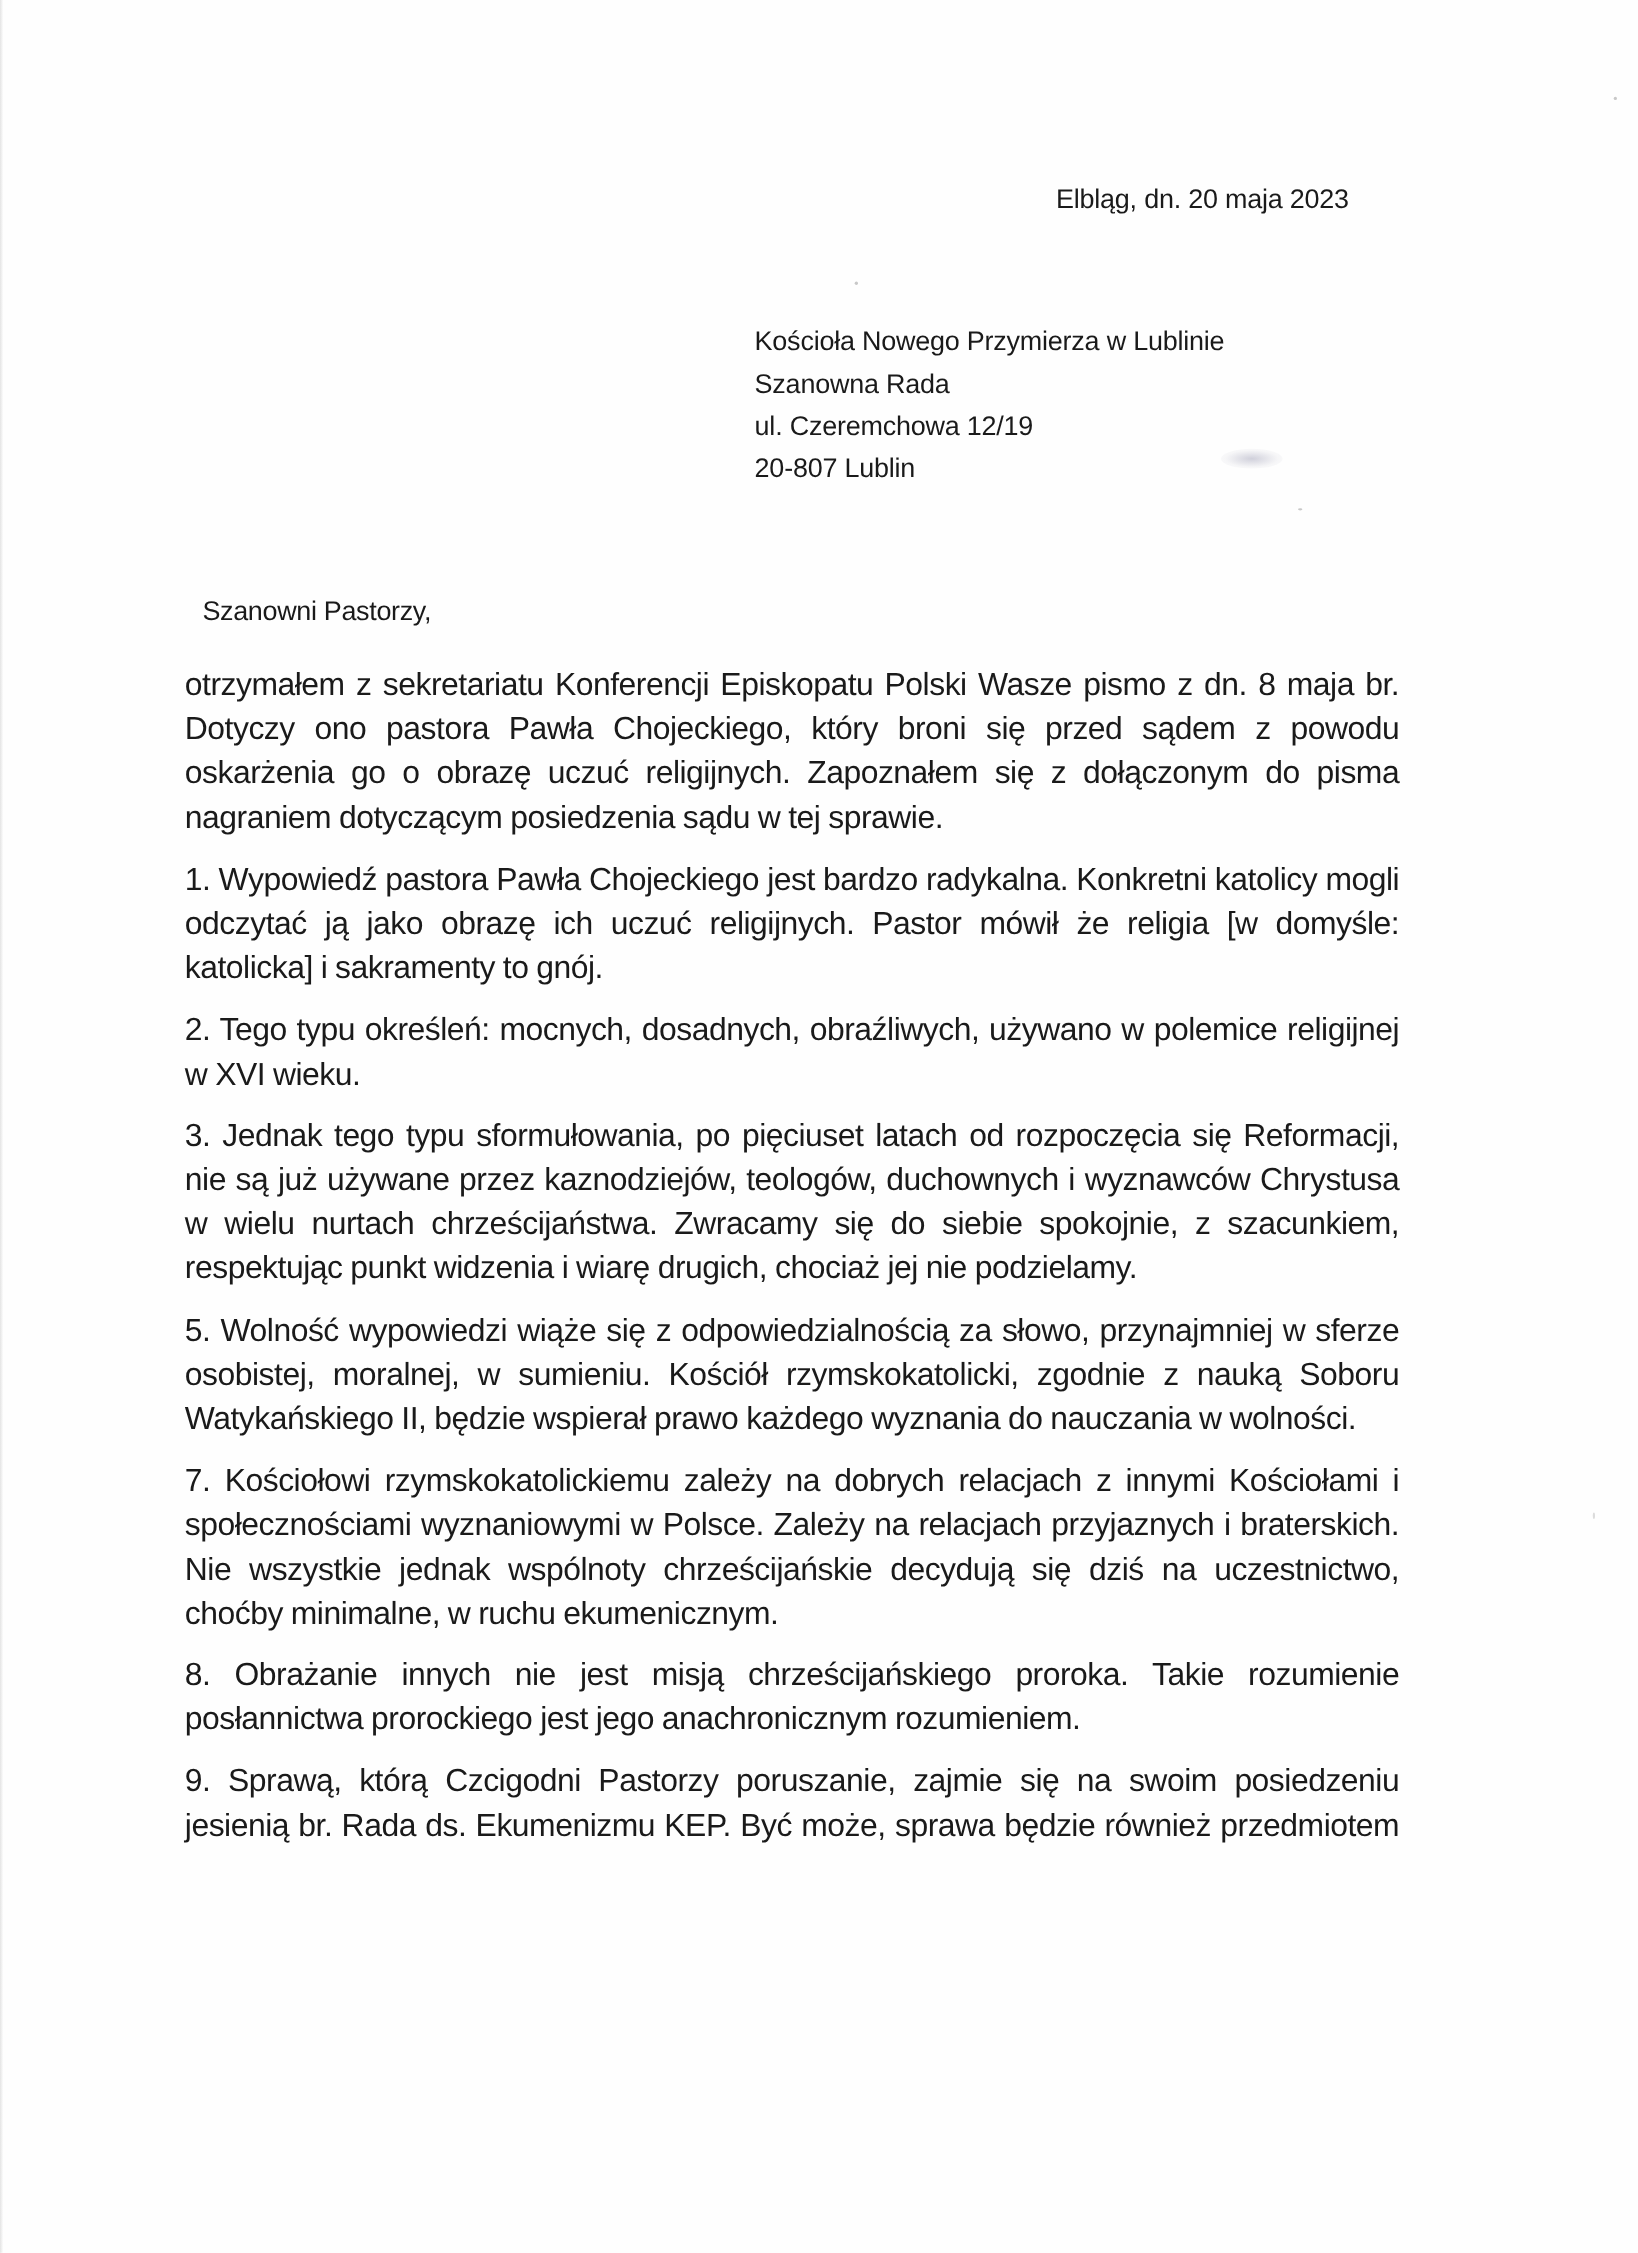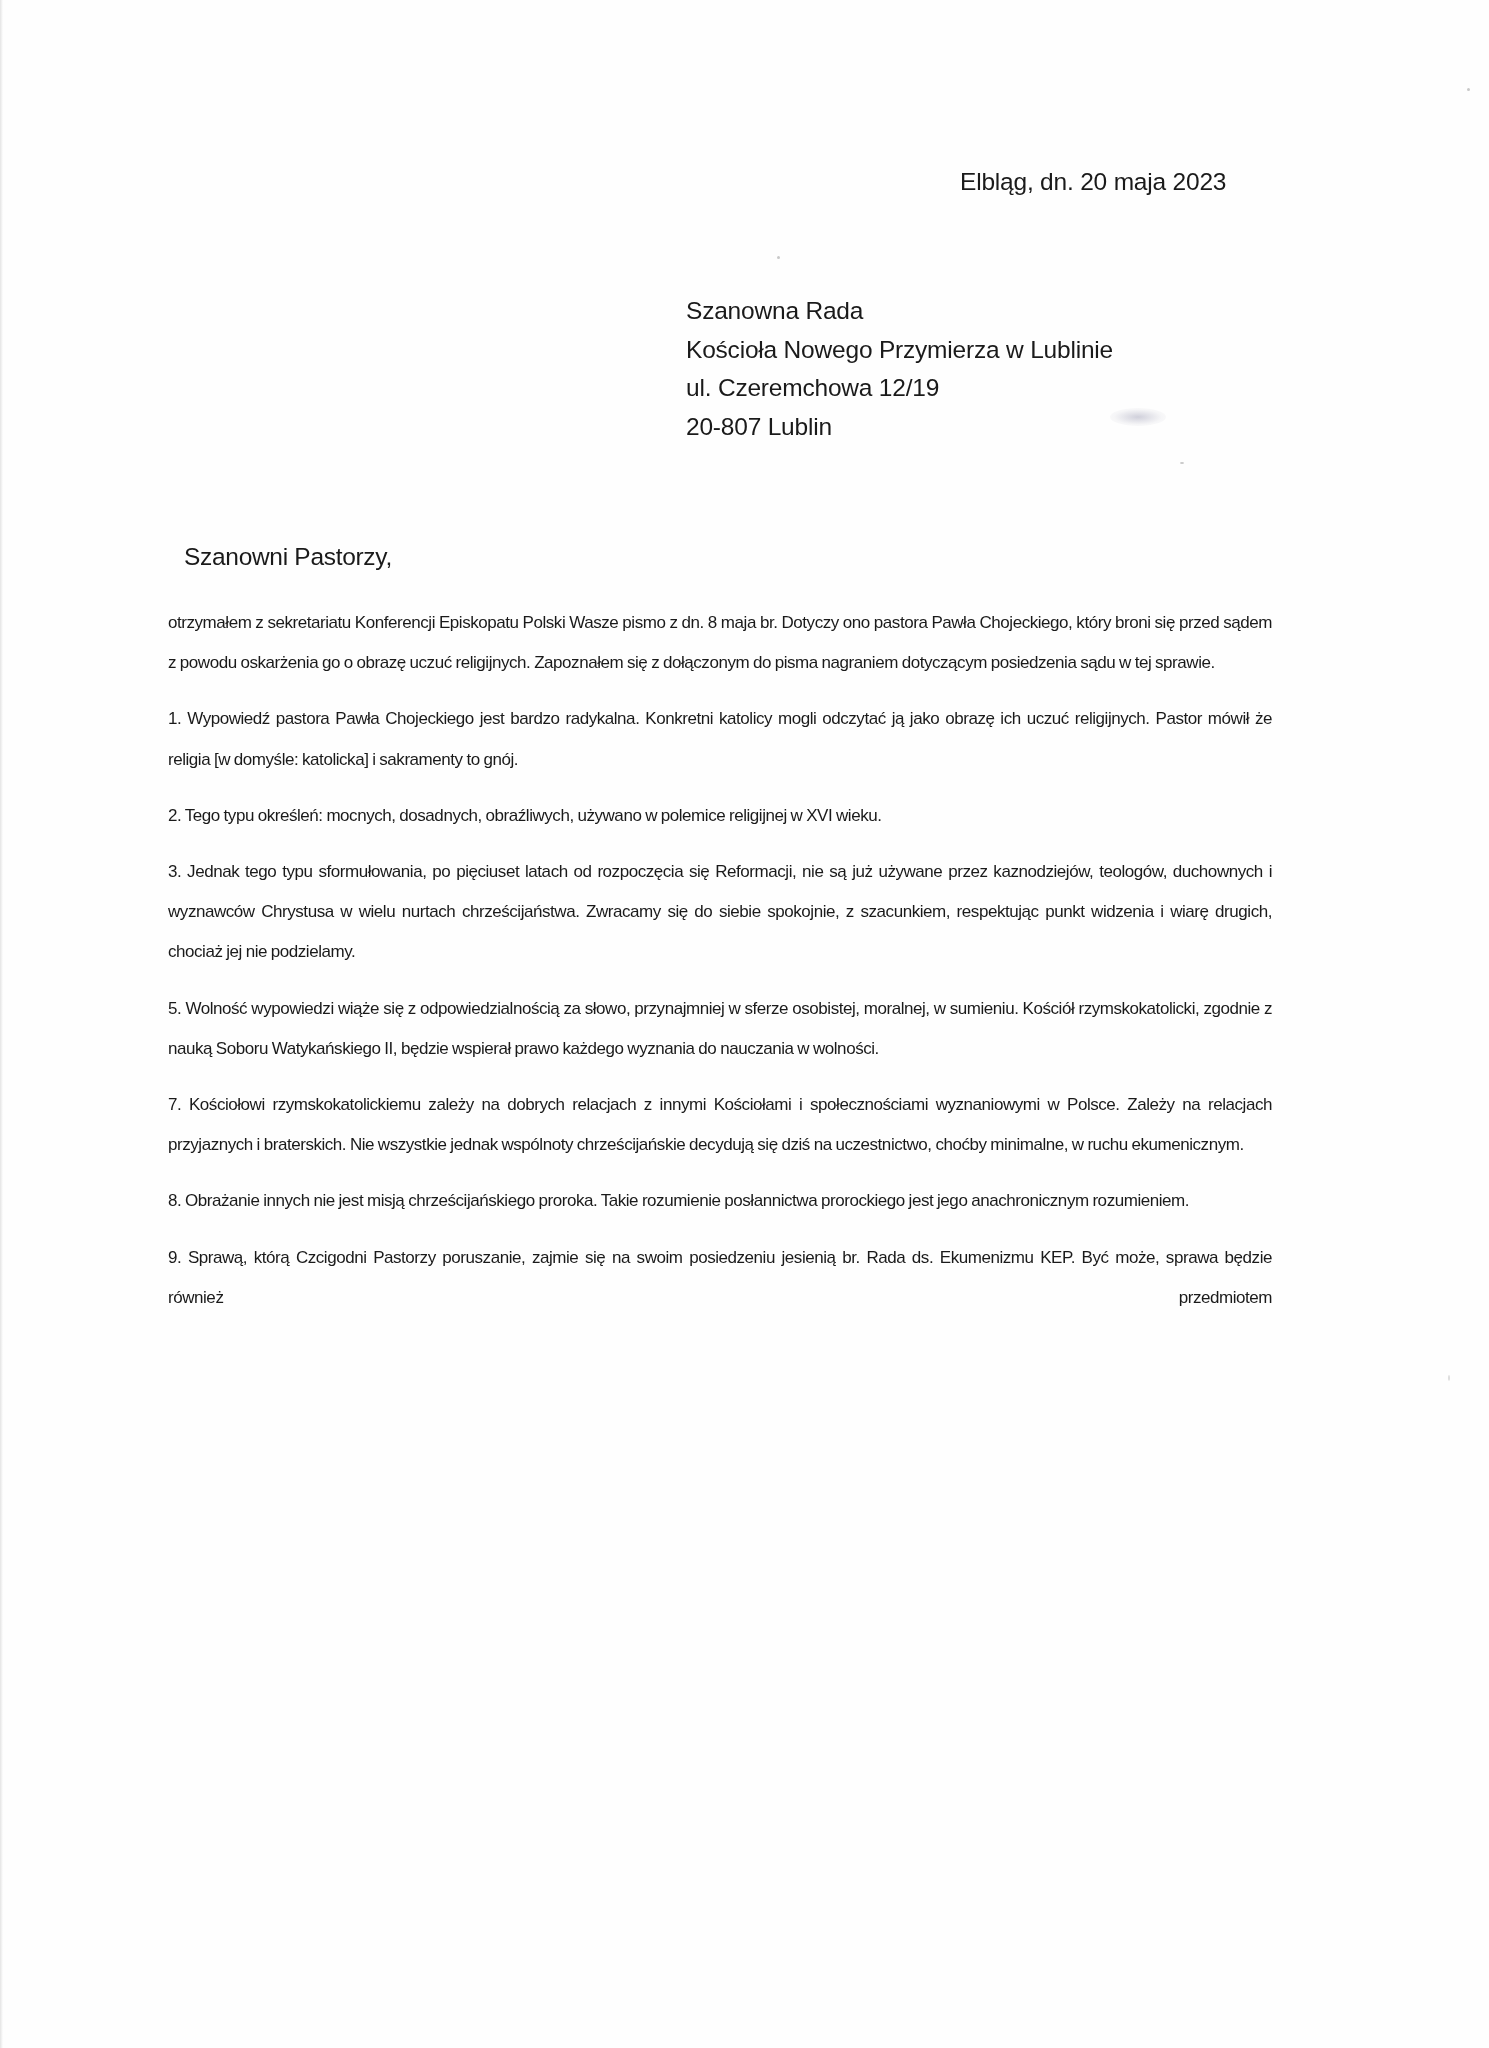--- a/index.html
+++ b/index.html
@@ -47,21 +47,21 @@
     top: 543px;
     font-size: 24.5px;
     letter-spacing: -0.3px;
     white-space: nowrap;
   }
   .body {
     position: absolute;
     left: 168px;
     top: 603px;
     width: 1104px;
-    font-size: 17px;
+    font-size: 29px;
     line-height: 40.2px;
     letter-spacing: -0.45px;
     word-spacing: -0.5px;
   }
   .body p {
     margin: 0 0 16px 0;
     text-align: justify;
     text-align-last: left;
   }
   .body p.tight { margin-bottom: 17px; }
@@ -84,22 +84,22 @@
 </style>
 </head>
 <body>
 
 <div class="page">
   <div class="left-edge"></div>
 
   <div class="date">Elbląg, dn. 20 maja 2023</div>
 
   <div class="recipient">
+    <div>Kościoła Nowego Przymierza w Lublinie</div>
     <div>Szanowna Rada</div>
-    <div>Kościoła Nowego Przymierza w Lublinie</div>
     <div>ul. Czeremchowa 12/19</div>
     <div>20-807 Lublin</div>
   </div>
 
   <div class="salutation">Szanowni Pastorzy,</div>
 
   <div class="body">
     <p>otrzymałem z sekretariatu Konferencji Episkopatu Polski Wasze pismo z dn. 8 maja br. Dotyczy ono pastora Pawła Chojeckiego, który broni się przed sądem z powodu oskarżenia go o obrazę uczuć religijnych. Zapoznałem się z dołączonym do pisma nagraniem dotyczącym posiedzenia sądu w tej sprawie.</p>
     <p>1. Wypowiedź pastora Pawła Chojeckiego jest bardzo radykalna. Konkretni katolicy mogli odczytać ją jako obrazę ich uczuć religijnych. Pastor mówił że religia [w domyśle: katolicka] i sakramenty to gnój.</p>
     <p>2. Tego typu określeń: mocnych, dosadnych, obraźliwych, używano w polemice religijnej w XVI wieku.</p>

